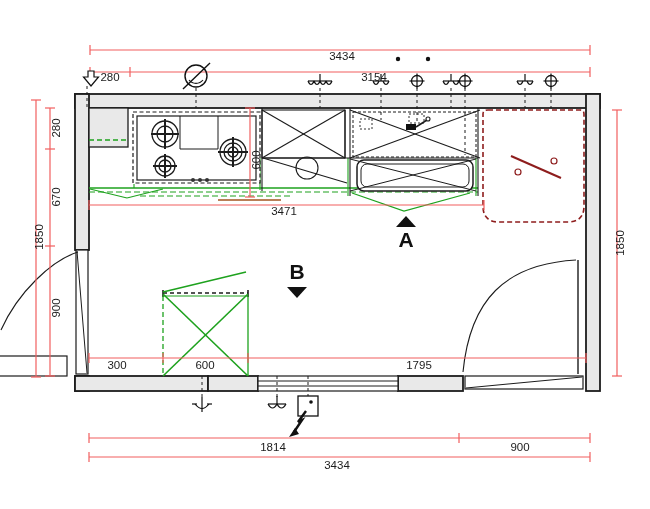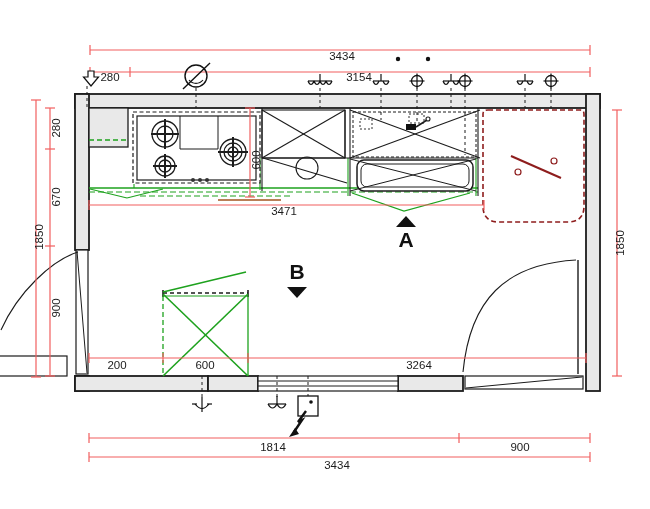--- a/index.html
+++ b/index.html
@@ -284,30 +284,30 @@
     <circle cx="311" cy="402" r="1.8" fill="#111" stroke="none"></circle>
   </g>
   <g>
     <path d="M306,411 L298,422 L302,420 L294,432" fill="none" stroke="#111" stroke-width="2.4"></path>
     <polygon points="289,437 295,428 299,434" fill="#111"></polygon>
   </g>
 </svg>
 
   <div class="t" style="left:342px;top:57px">3434</div>
   <div class="t" style="left:110px;top:78px">280</div>
-  <div class="t" style="left:359px;top:78px">3154</div>
+  <div class="t" style="left:374px;top:78px">3154</div>
   <div class="t" style="left:284px;top:212px">3471</div>
   <div class="t r" style="left:257px;top:160px">600</div>
   <div class="t r" style="left:57px;top:128px">280</div>
   <div class="t r" style="left:57px;top:197px">670</div>
   <div class="t r" style="left:40px;top:237px">1850</div>
   <div class="t r" style="left:57px;top:308px">900</div>
   <div class="t r" style="left:621px;top:243px">1850</div>
-  <div class="t" style="left:117px;top:366px">200</div>
+  <div class="t" style="left:117px;top:366px">300</div>
   <div class="t" style="left:205px;top:366px">600</div>
-  <div class="t" style="left:419px;top:366px">3264</div>
+  <div class="t" style="left:419px;top:366px">1795</div>
   <div class="t" style="left:273px;top:448px">1814</div>
   <div class="t" style="left:520px;top:448px">900</div>
   <div class="t" style="left:337px;top:466px">3434</div>
 
   <div class="m" style="left:406px;top:240px">A</div>
   <div class="m" style="left:297px;top:272px">B</div>
 </div>
 
 </body></html>

